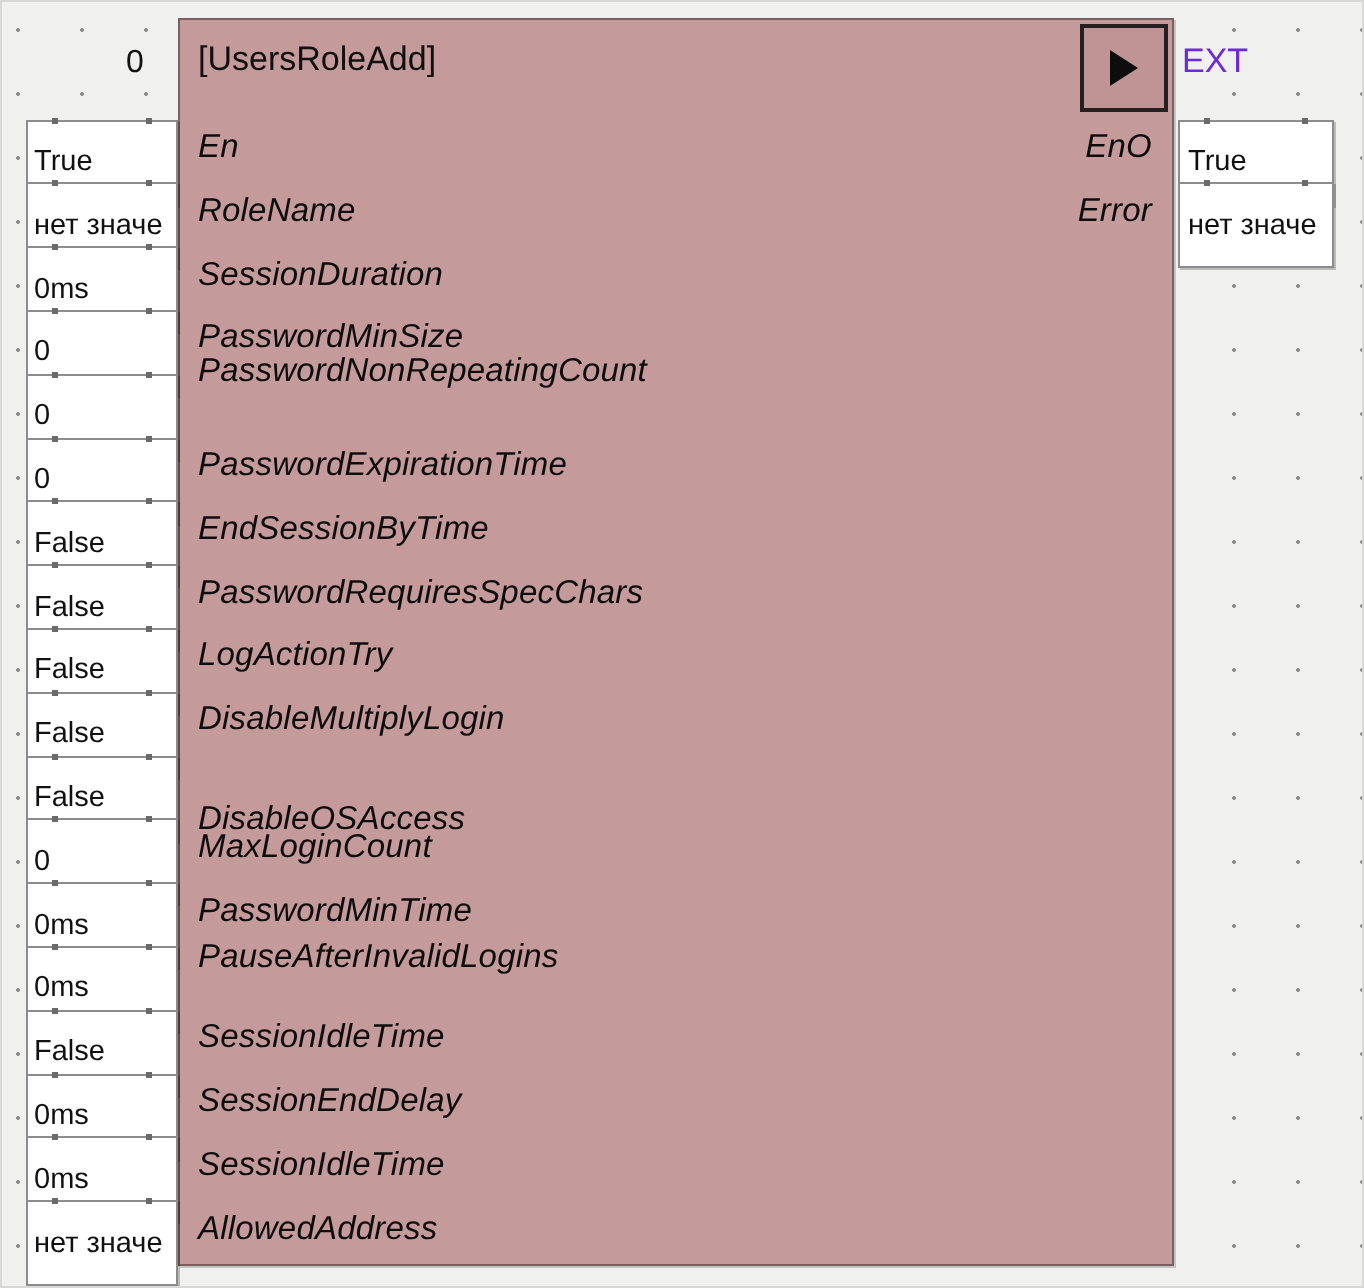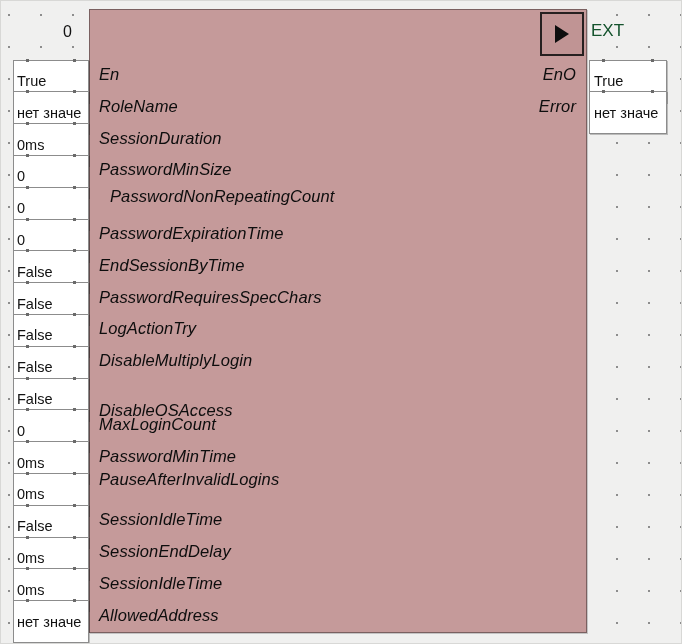--- a/index.html
+++ b/index.html
@@ -130,44 +130,45 @@
     color: #121212;
     transform: translateY(-50%);
   }
 
   
   #ext-label {
     position: absolute;
     left: 590px;
     top: 30px;
     font-size: 17px;
-    color: #14532d;
+    color: #6d28d9;
     transform: translateY(-50%);
     white-space: nowrap;
   }
 </style>
 </head>
 <body>
 
 <div id="canvas">
 
   <div id="grid"></div>
 
   <span id="stray-zero">0</span>
 
   <div id="fb-block">
+    <span id="fb-title">[UsersRoleAdd]</span>
     <div id="fb-exec-btn">
       <span class="tri"></span>
     </div>
     <div id="pin-labels-in">
         <span class="pin-label" style="top: 64px;">En</span>
         <span class="pin-label" style="top: 95.8px;">RoleName</span>
         <span class="pin-label" style="top: 127.6px;">SessionDuration</span>
         <span class="pin-label" style="top: 159.4px;">PasswordMinSize</span>
-        <span class="pin-label" style="top: 186px; margin-left: 11px;">PasswordNonRepeatingCount</span>
+        <span class="pin-label" style="top: 176px;">PasswordNonRepeatingCount</span>
         <span class="pin-label" style="top: 223px;">PasswordExpirationTime</span>
         <span class="pin-label" style="top: 254.8px;">EndSessionByTime</span>
         <span class="pin-label" style="top: 286.6px;">PasswordRequiresSpecChars</span>
         <span class="pin-label" style="top: 318.4px;">LogActionTry</span>
         <span class="pin-label" style="top: 350.2px;">DisableMultiplyLogin</span>
         <span class="pin-label" style="top: 400px;">DisableOSAccess</span>
         <span class="pin-label" style="top: 413.8px;">MaxLoginCount</span>
         <span class="pin-label" style="top: 445.6px;">PasswordMinTime</span>
         <span class="pin-label" style="top: 469px;">PauseAfterInvalidLogins</span>
         <span class="pin-label" style="top: 509.2px;">SessionIdleTime</span>

